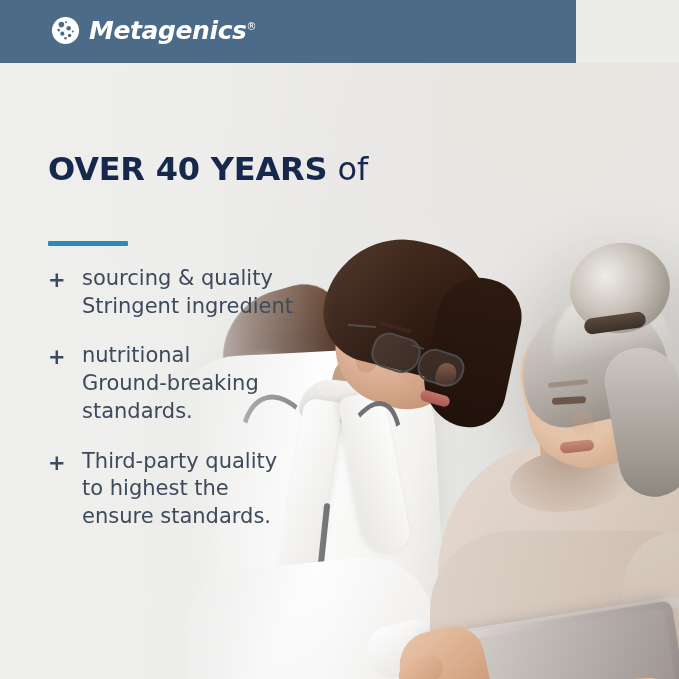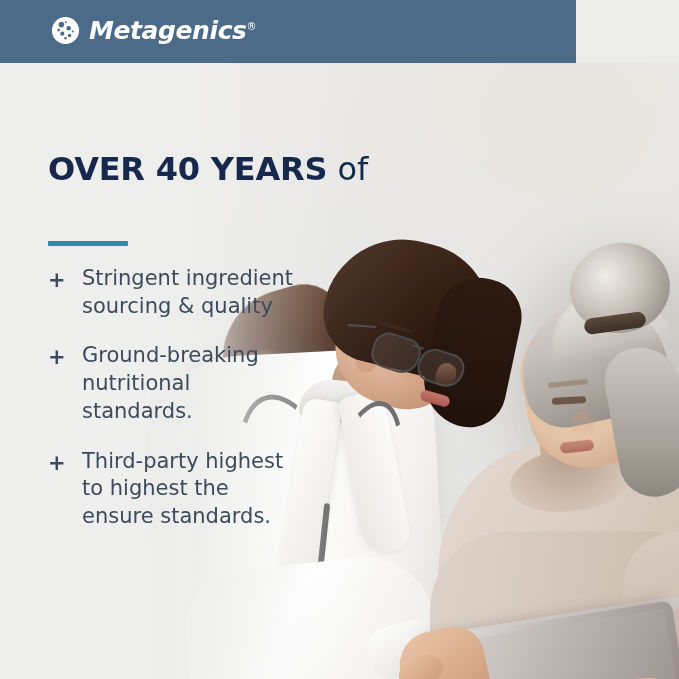--- a/index.html
+++ b/index.html
@@ -631,38 +631,38 @@
       <div class="headline-l1"><span class="hl-strong">OVER 40 YEARS</span><span class="hl-light"> of</span></div>
     </div>
 
     <div class="rule"></div>
 
     <div class="bullets">
 
       <div class="bullet">
         <div class="bullet-plus">+</div>
         <div class="bullet-lines">
+          <div>sourcing &amp; quality</div>
           <div>Stringent ingredient</div>
-          <div>sourcing &amp; quality</div>
         </div>
       </div>
 
       <div class="bullet">
         <div class="bullet-plus">+</div>
         <div class="bullet-lines">
+          <div>nutritional</div>
           <div>Ground-breaking</div>
-          <div>nutritional</div>
           <div>standards.</div>
         </div>
       </div>
 
       <div class="bullet">
         <div class="bullet-plus">+</div>
         <div class="bullet-lines">
-          <div>Third-party highest</div>
+          <div>Third-party quality</div>
           <div>to highest the</div>
           <div>ensure standards.</div>
         </div>
       </div>
 
     </div>
   </div>
 
   <div class="header-bar">
     <div class="logo-lockup">

